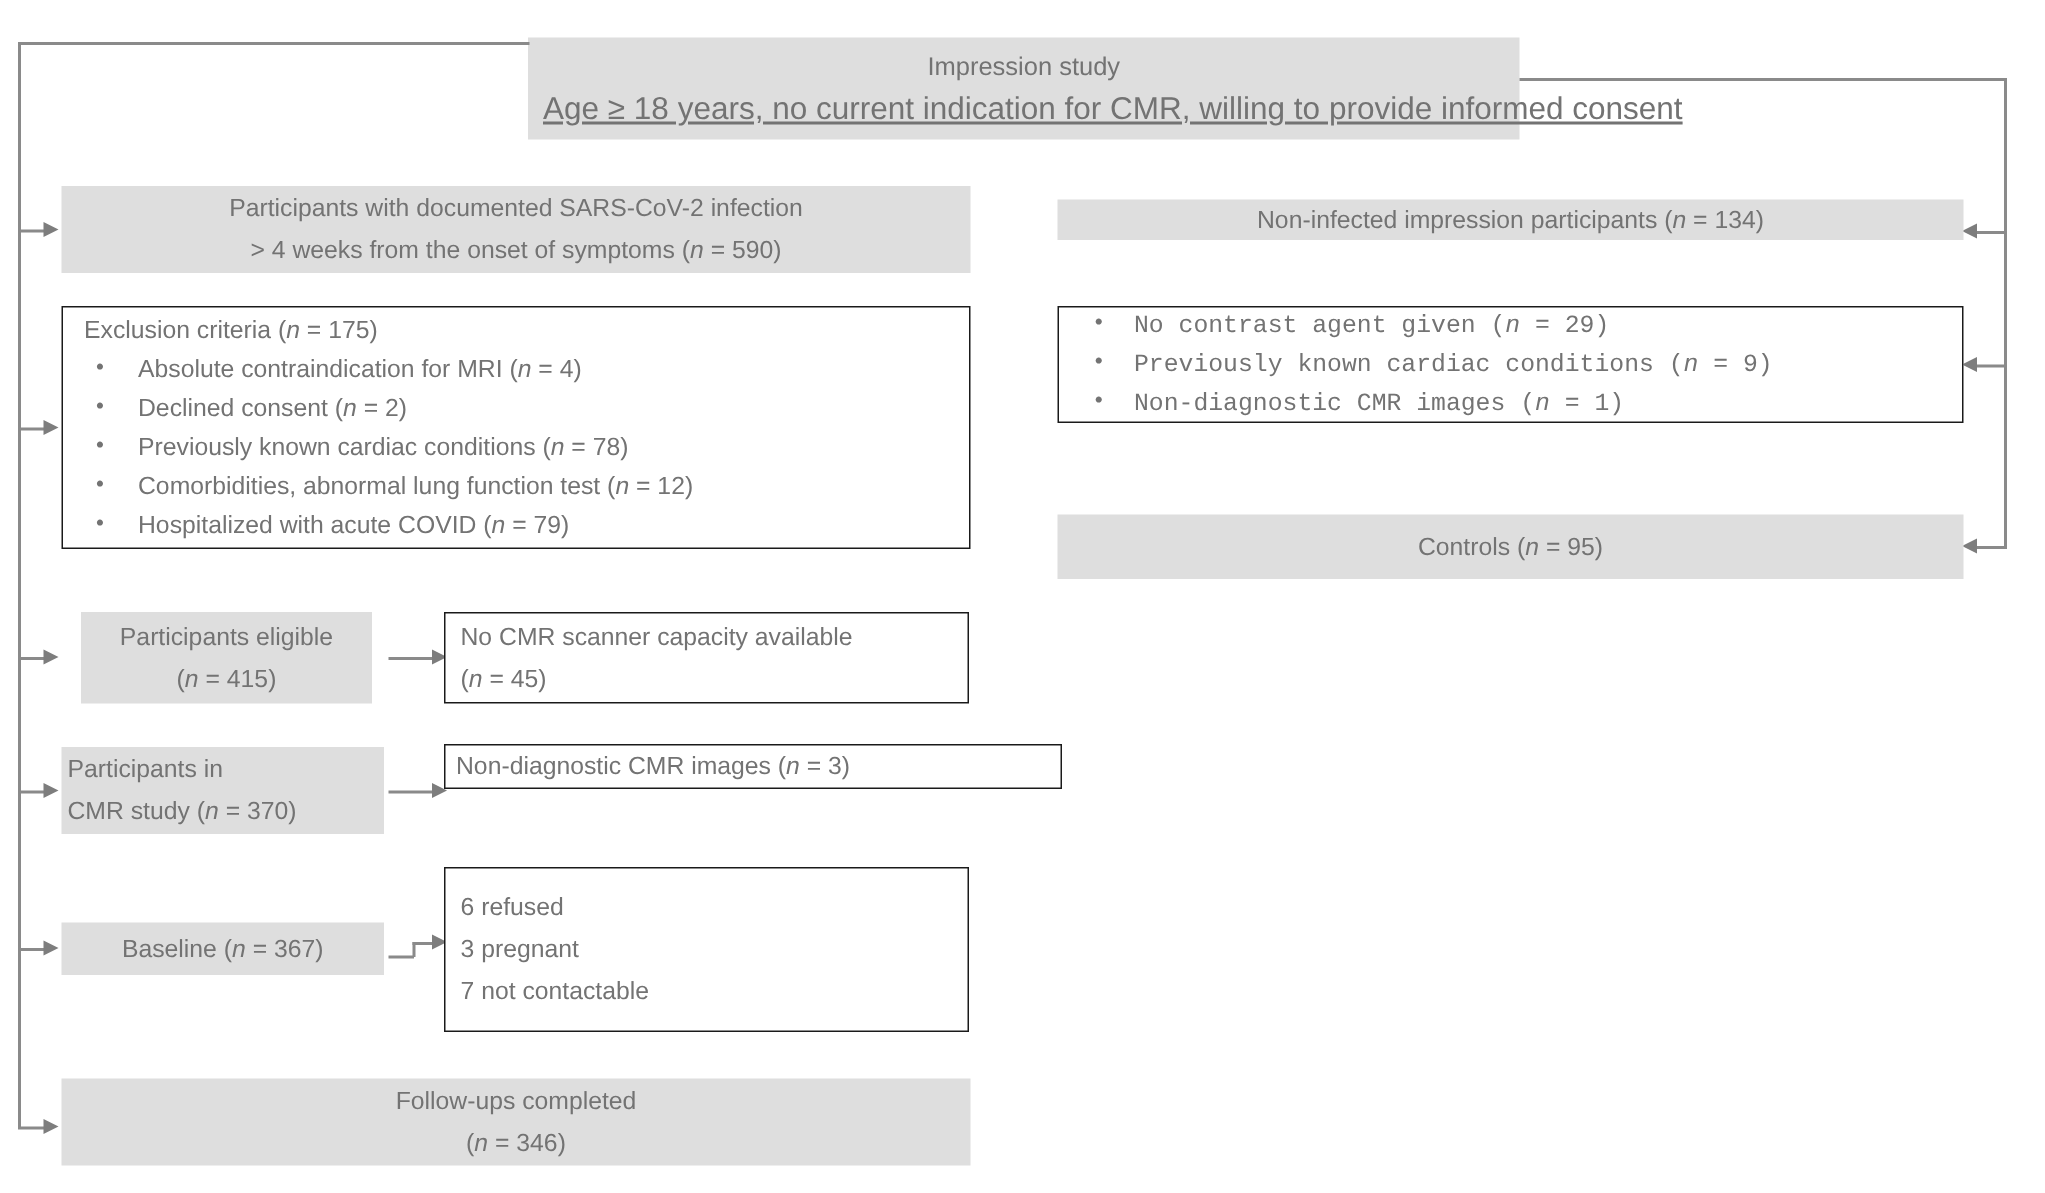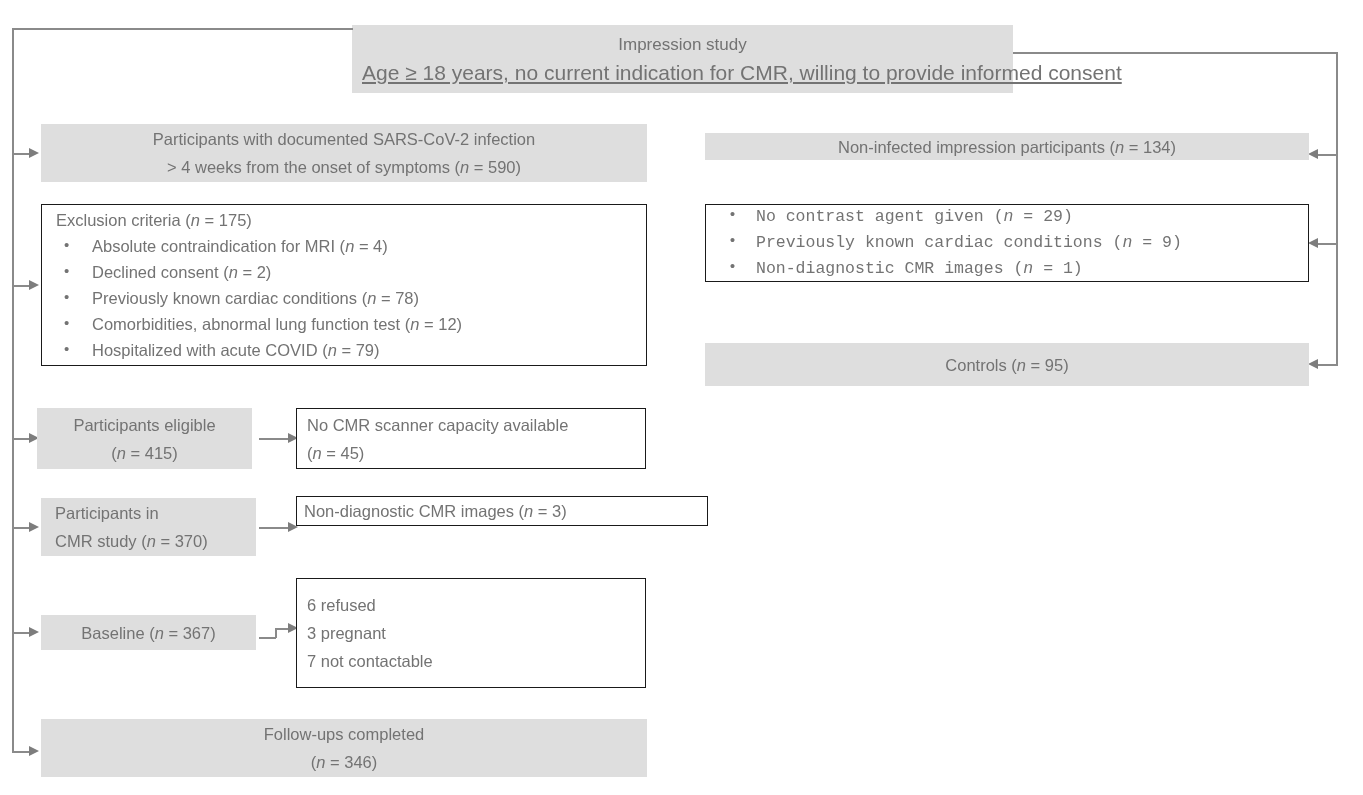--- a/index.html
+++ b/index.html
@@ -151,39 +151,39 @@
       <ul class="blist">
         <li><span>Absolute contraindication for MRI (</span><span class="ital">n</span><span> = 4)</span></li>
         <li><span>Declined consent (</span><span class="ital">n</span><span> = 2)</span></li>
         <li><span>Previously known cardiac conditions (</span><span class="ital">n</span><span> = 78)</span></li>
         <li><span>Comorbidities, abnormal lung function test (</span><span class="ital">n</span><span> = 12)</span></li>
         <li><span>Hospitalized with acute COVID (</span><span class="ital">n</span><span> = 79)</span></li>
       </ul>
     </div>
   </div>
 
-  <div class="box filled" style="left:37px; top:408px; width:215px; height:61px;">
+  <div class="box filled" style="left:54px; top:408px; width:194px; height:61px;">
     <div class="inner ctr">
       <div class="plainline">Participants eligible</div>
       <div class="plainline"><span>(</span><span class="ital">n</span><span> = 415)</span></div>
     </div>
   </div>
 
   <div class="hline" style="left:259px; top:438px; width:31px;"></div>
   <div class="arrow right" style="left:288px; top:433px;"></div>
 
   <div class="box outlined" style="left:296px; top:408px; width:350px; height:61px;">
     <div class="inner lft" style="padding:13px 10px;">
       <div class="plainline">No CMR scanner capacity available</div>
       <div class="plainline"><span>(</span><span class="ital">n</span><span> = 45)</span></div>
     </div>
   </div>
 
   <div class="box filled" style="left:41px; top:498px; width:215px; height:58px;">
-    <div class="inner lft" style="padding:0 14px;">
+    <div class="inner lft" style="padding:0 4px;">
       <div class="plainline">Participants in</div>
       <div class="plainline"><span>CMR study (</span><span class="ital">n</span><span> = 370)</span></div>
     </div>
   </div>
   <div class="hline" style="left:259px; top:527px; width:31px;"></div>
   <div class="arrow right" style="left:288px; top:522px;"></div>
 
   <div class="box outlined" style="left:296px; top:496px; width:412px; height:30px;">
     <div class="inner lft" style="padding:0 7px;">
       <div class="plainline"><span>Non-diagnostic CMR images (</span><span class="ital">n</span><span> = 3)</span></div>

